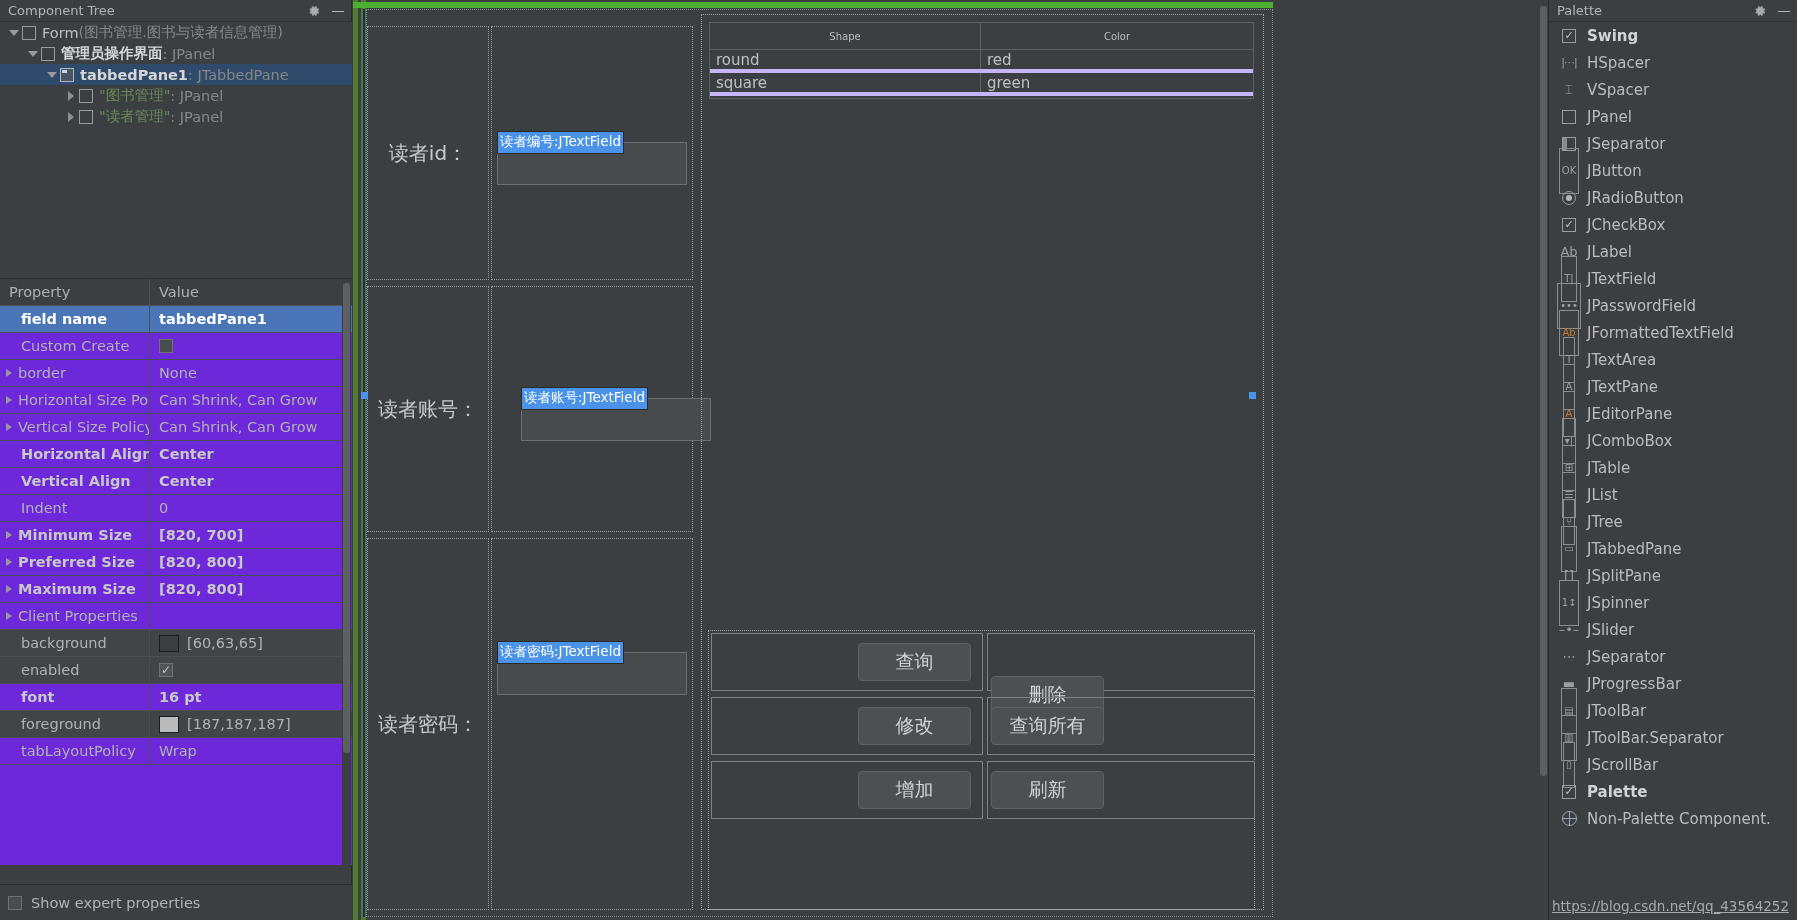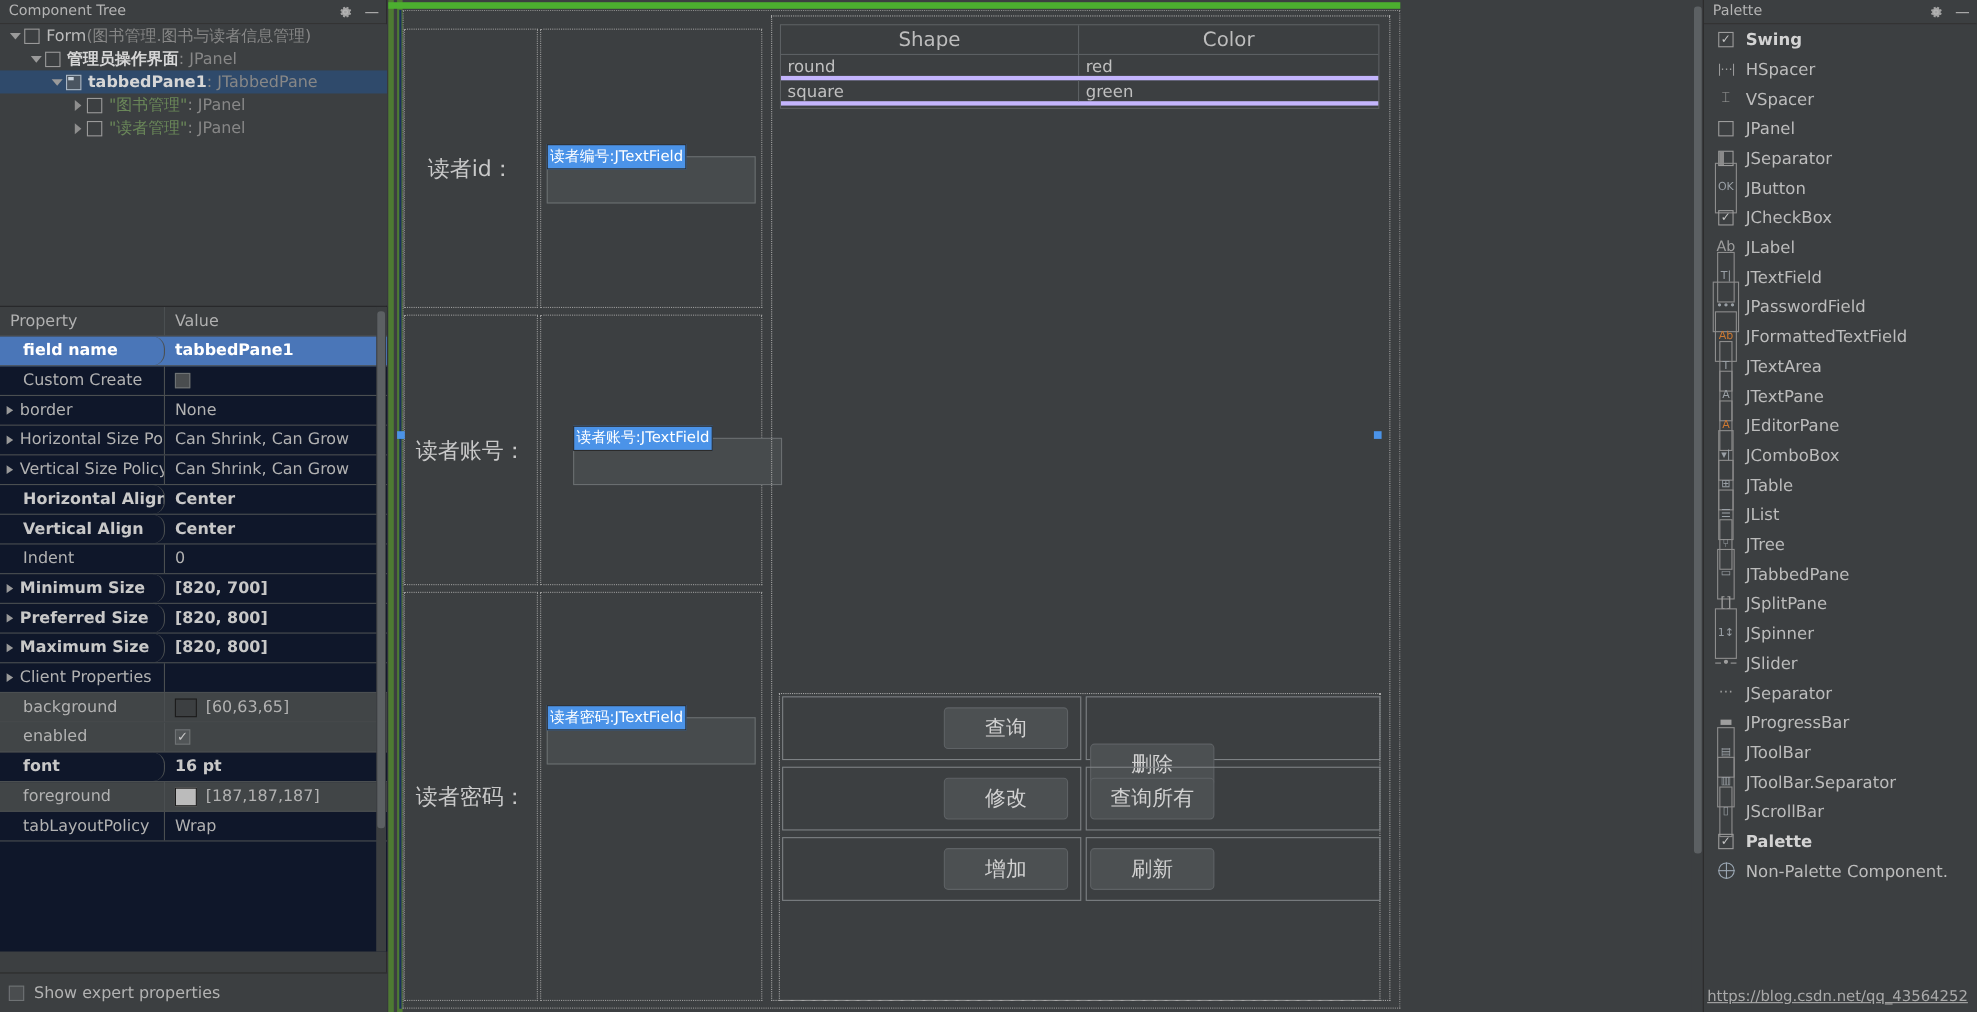--- a/index.html
+++ b/index.html
@@ -70,38 +70,38 @@
   .tname { color: #bdbdbd; }
   .tname.bold { font-weight: bold; color: #d6d6d6; }
   .tname.green { color: #6a8759; }
   .tdim { color: #878787; }
 
   .tree-sep { position: absolute; top: 278px; left: 0; width: 352px; height: 1px; background: #2b2b2b; }
 
   
   .props {
     position: absolute; top: 279px; left: 0; width: 352px; height: 586px;
-    background: #0f172a; overflow: hidden;
+    background: #6d28d9; overflow: hidden;
   }
   .prop-row {
     display: flex; height: 27px; align-items: stretch;
     border-bottom: 1px solid #4b4f51; font-size: 14.5px;
   }
   .prop-row.head { background: #3c3f41; border-bottom: 1px solid #515557; }
   .prop-row.head .pcell { color: #b0b0b0; }
   .prop-row.selected { background: #4a76b8; }
   .prop-row.selected .pcell { color: #ffffff; font-weight: bold; }
   .prop-row.alt { background: #414547; }
   .pcell {
     display: flex; align-items: center; color: #b2b2b2;
     padding-left: 9px; overflow: hidden; white-space: nowrap;
   }
   .pcell.k { width: 150px; flex: none; border-right: 1px solid #4b4f51; }
   .pcell.v { flex: 1; }
-  .pcell.bold { font-weight: bold; color: #c8c8c8; border-radius: 11px; }
+  .pcell.bold { font-weight: bold; color: #c8c8c8; }
   .exp {
     width: 0; height: 0; flex: none; margin-right: 6px; margin-left: -3px;
     border-top: 4.5px solid transparent; border-bottom: 4.5px solid transparent;
     border-left: 6px solid #9a9a9a;
   }
   .exp-pad { width: 12px; flex: none; }
   .cbox {
     width: 14px; height: 14px; border: 1px solid #6e7274; background: #4a4d4f;
     display: inline-flex; align-items: center; justify-content: center; flex: none;
   }
@@ -167,21 +167,21 @@
     position: absolute; width: 7px; height: 7px; background: #4b93e8;
   }
 
   
   .jtable {
     position: absolute; border: 1px solid #5c6063; background: #3c3f41;
   }
   .jt-head { display: flex; height: 27px; border-bottom: 1px solid #5c6063; }
   .jt-head .jt-cell {
     display: flex; align-items: center; justify-content: center;
-    color: #bdbdbd; font-size: 18px;
+    color: #bdbdbd; font-size: 10px;
   }
   .jt-row { display: flex; height: 23px; border-bottom: 4px solid #c4b5fd; }
   .jt-row .jt-cell {
     display: flex; align-items: center; color: #c0c0c0; font-size: 15px; padding-left: 6px;
   }
   .jt-c0 { width: 271px; flex: none; border-right: 1px solid #5c6063; }
   .jt-c1 { flex: 1; }
 
   .panel-dotted { position: absolute; border: 1px dotted #a6a6a6; }
   .panel-solid { position: absolute; border: 1px solid #7d8184; }
@@ -609,20 +609,26 @@
           <span class="pal-label">JSeparator</span>
         </div>
         <div class="pal-row">
           <span class="pal-ico">
             <span class="ico-txt">OK</span>
           </span>
           <span class="pal-label">JButton</span>
         </div>
         <div class="pal-row">
           <span class="pal-ico">
+            <span class="ico-radio"></span>
+          </span>
+          <span class="pal-label">JRadioButton</span>
+        </div>
+        <div class="pal-row">
+          <span class="pal-ico">
             <span class="ico-check">✓</span>
           </span>
           <span class="pal-label">JCheckBox</span>
         </div>
         <div class="pal-row">
           <span class="pal-ico">
             <span class="ico-plain">Ab</span>
           </span>
           <span class="pal-label">JLabel</span>
         </div>

